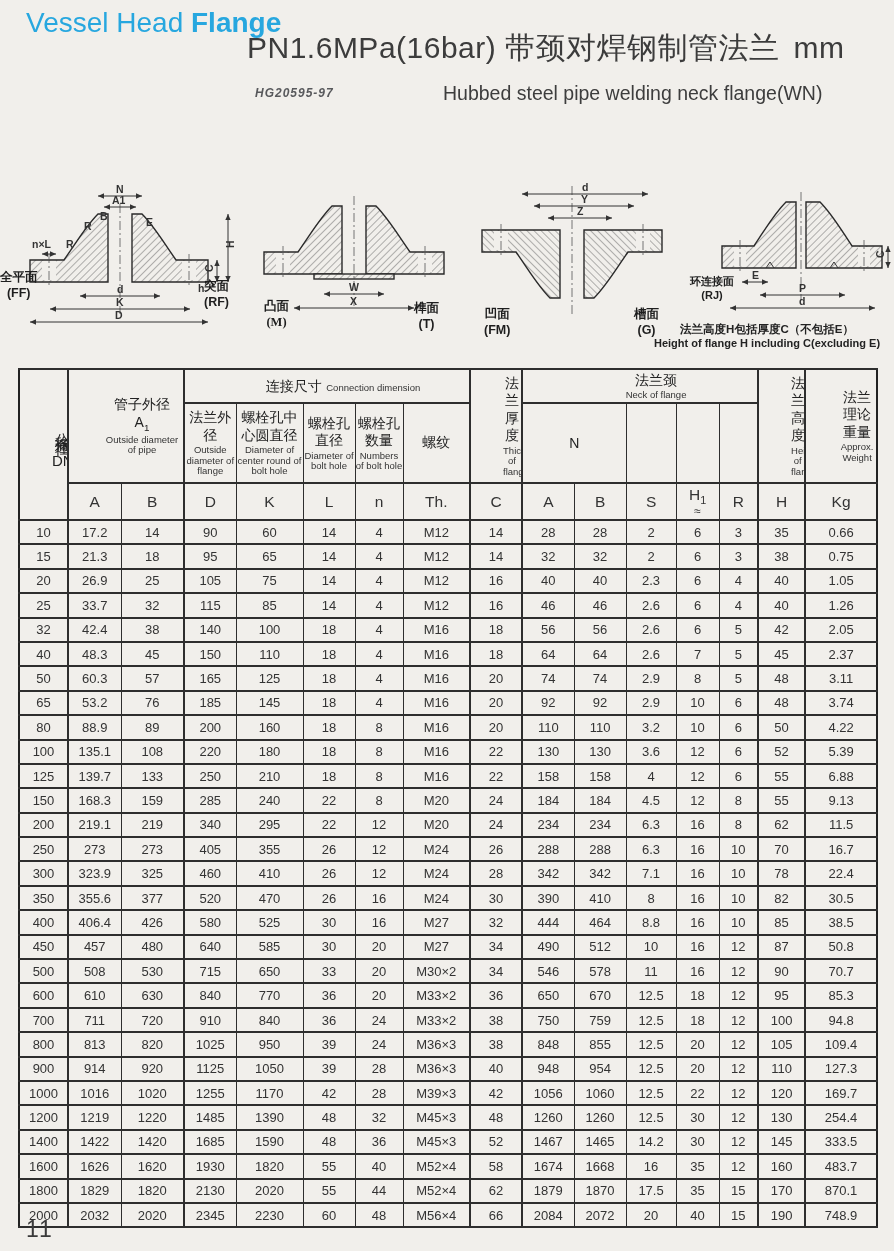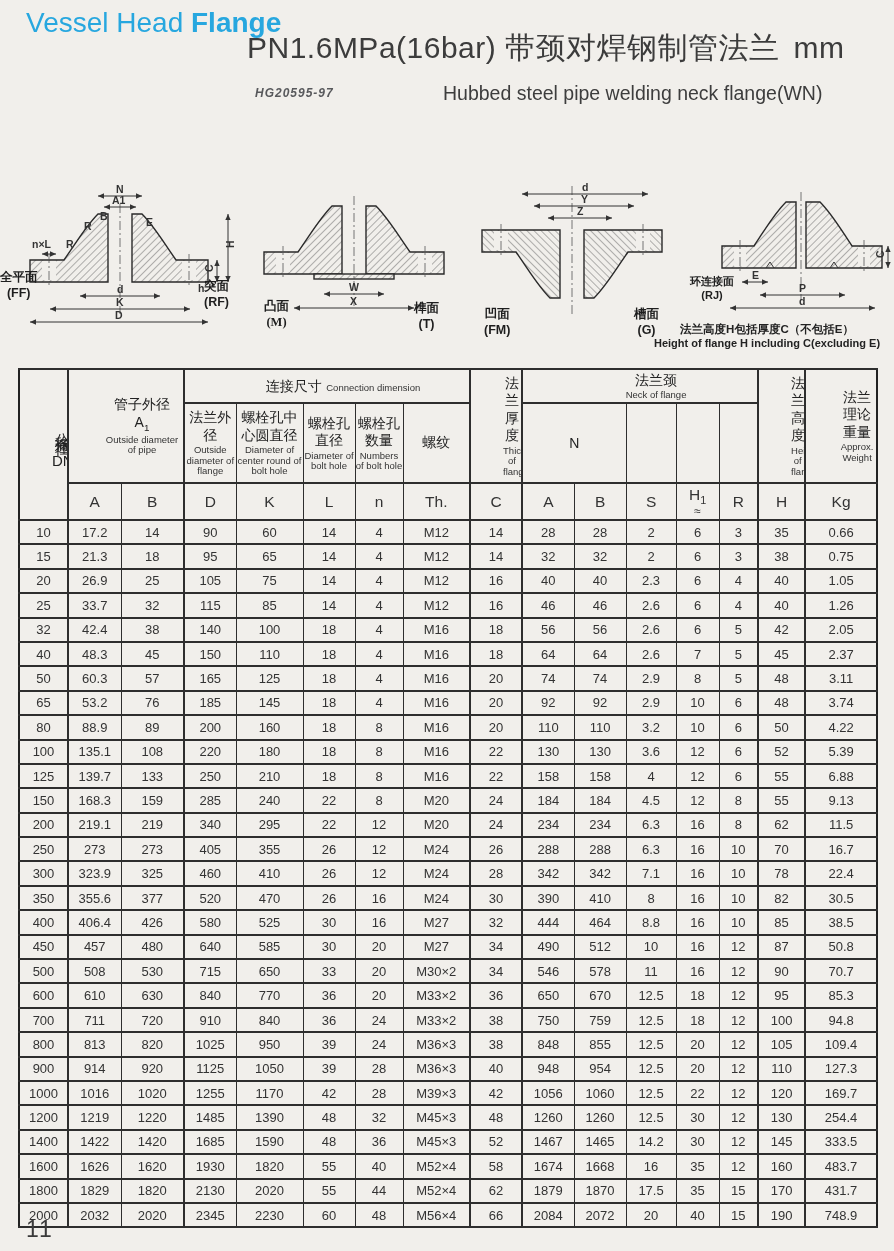--- a/index.html
+++ b/index.html
@@ -801,21 +801,21 @@
         <td>55</td>
         <td>44</td>
         <td class="thick-r">M52×4</td>
         <td class="thick-r">62</td>
         <td>1879</td>
         <td>1870</td>
         <td>17.5</td>
         <td>35</td>
         <td class="thick-r">15</td>
         <td class="thick-r">170</td>
-        <td>431.7</td>
+        <td>870.1</td>
       </tr>
       <tr>
         <td class="thick-r">2000</td>
         <td>2032</td>
         <td class="thick-r">2020</td>
         <td>2345</td>
         <td>2230</td>
         <td>60</td>
         <td>48</td>
         <td class="thick-r">M56×4</td>

